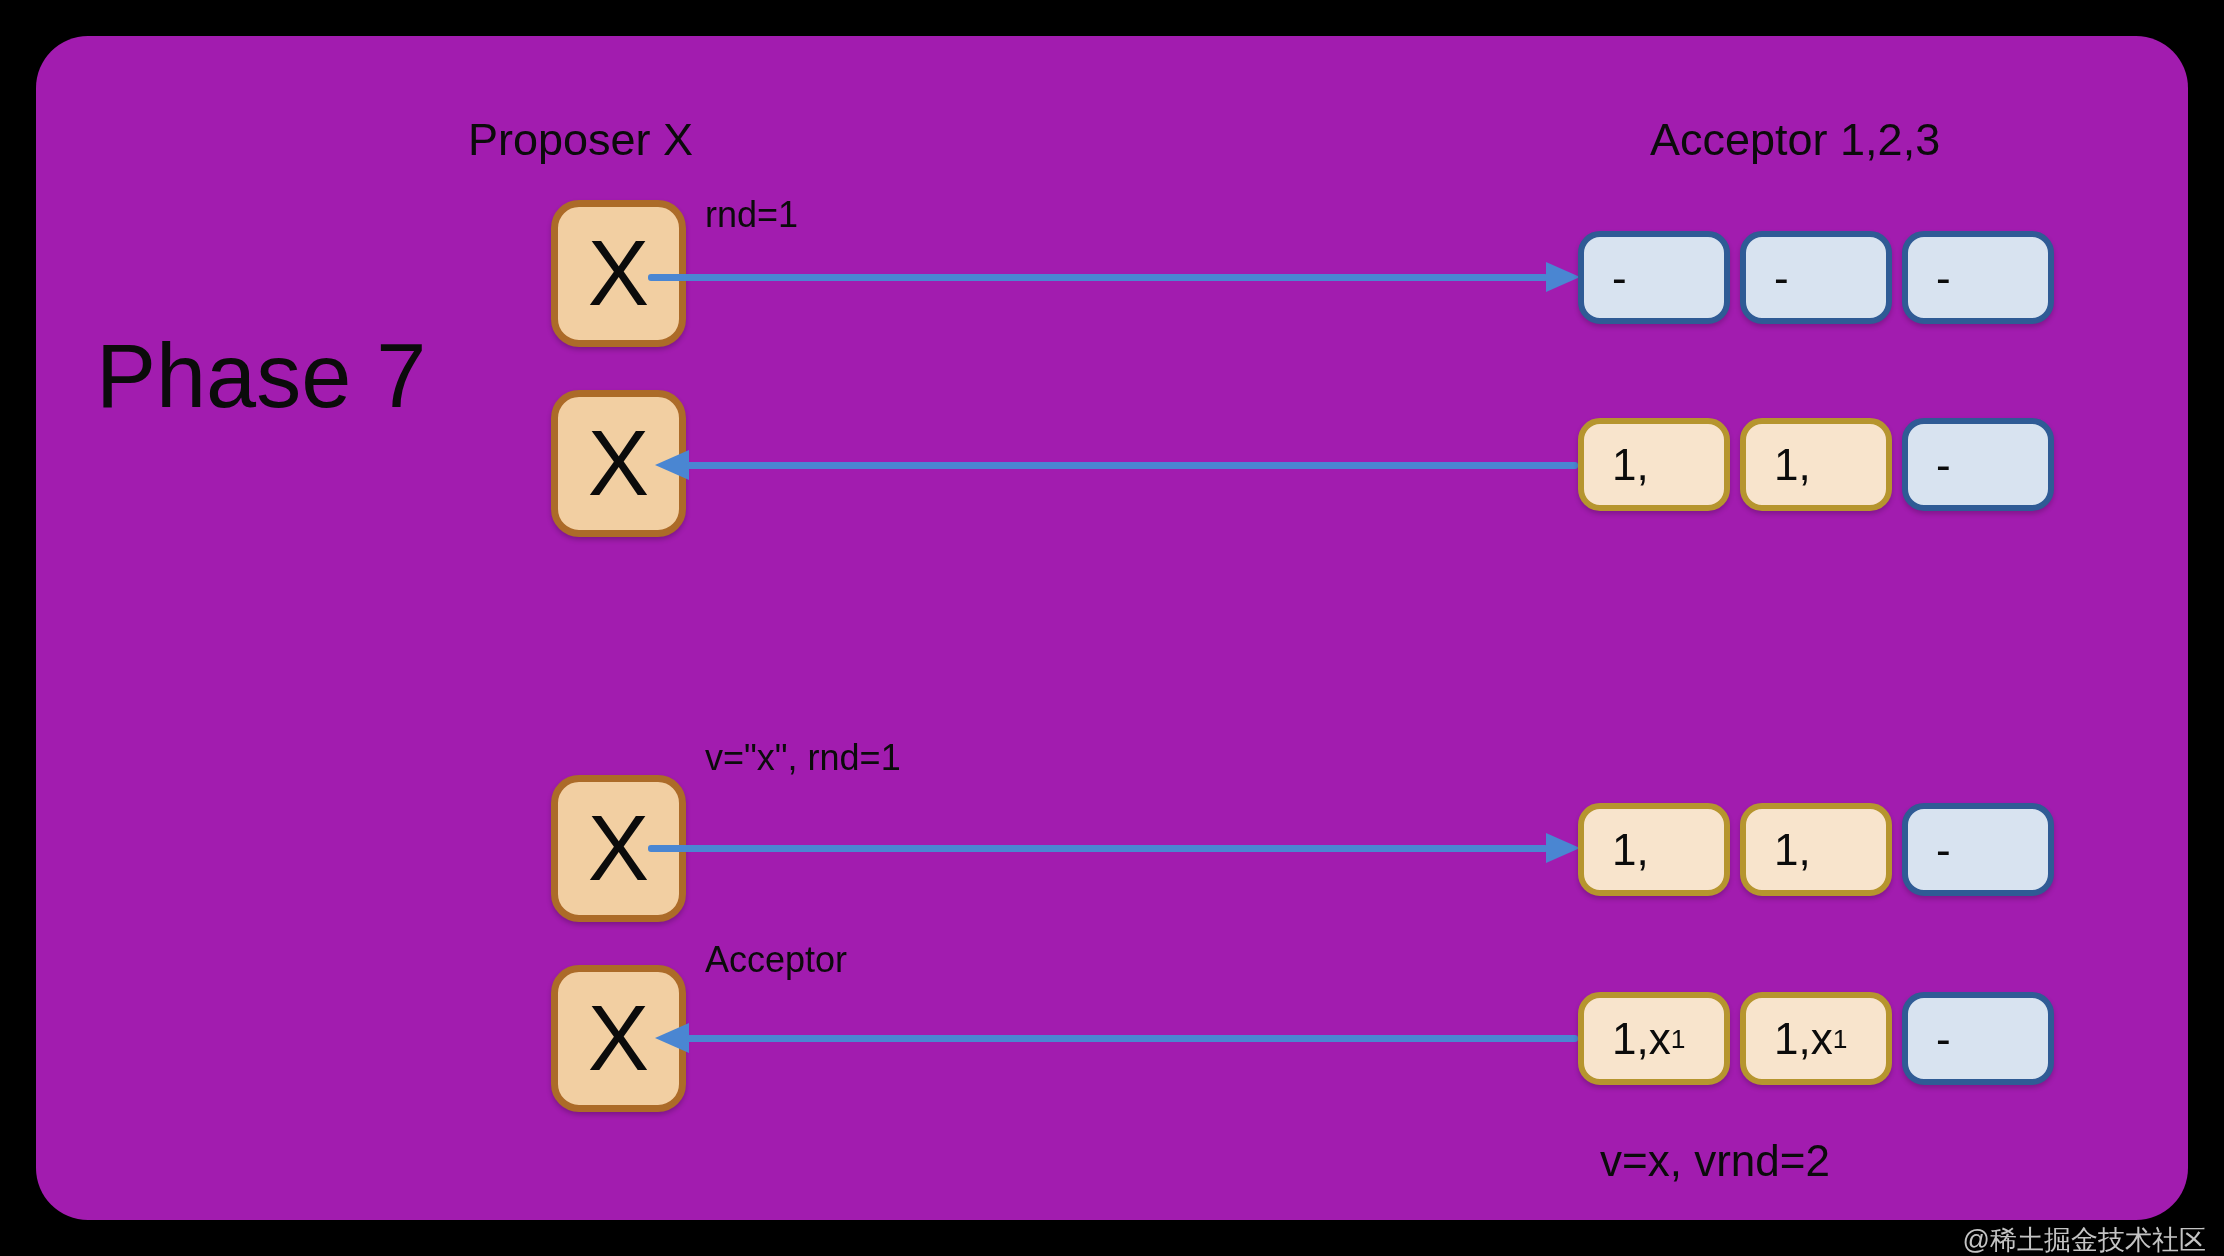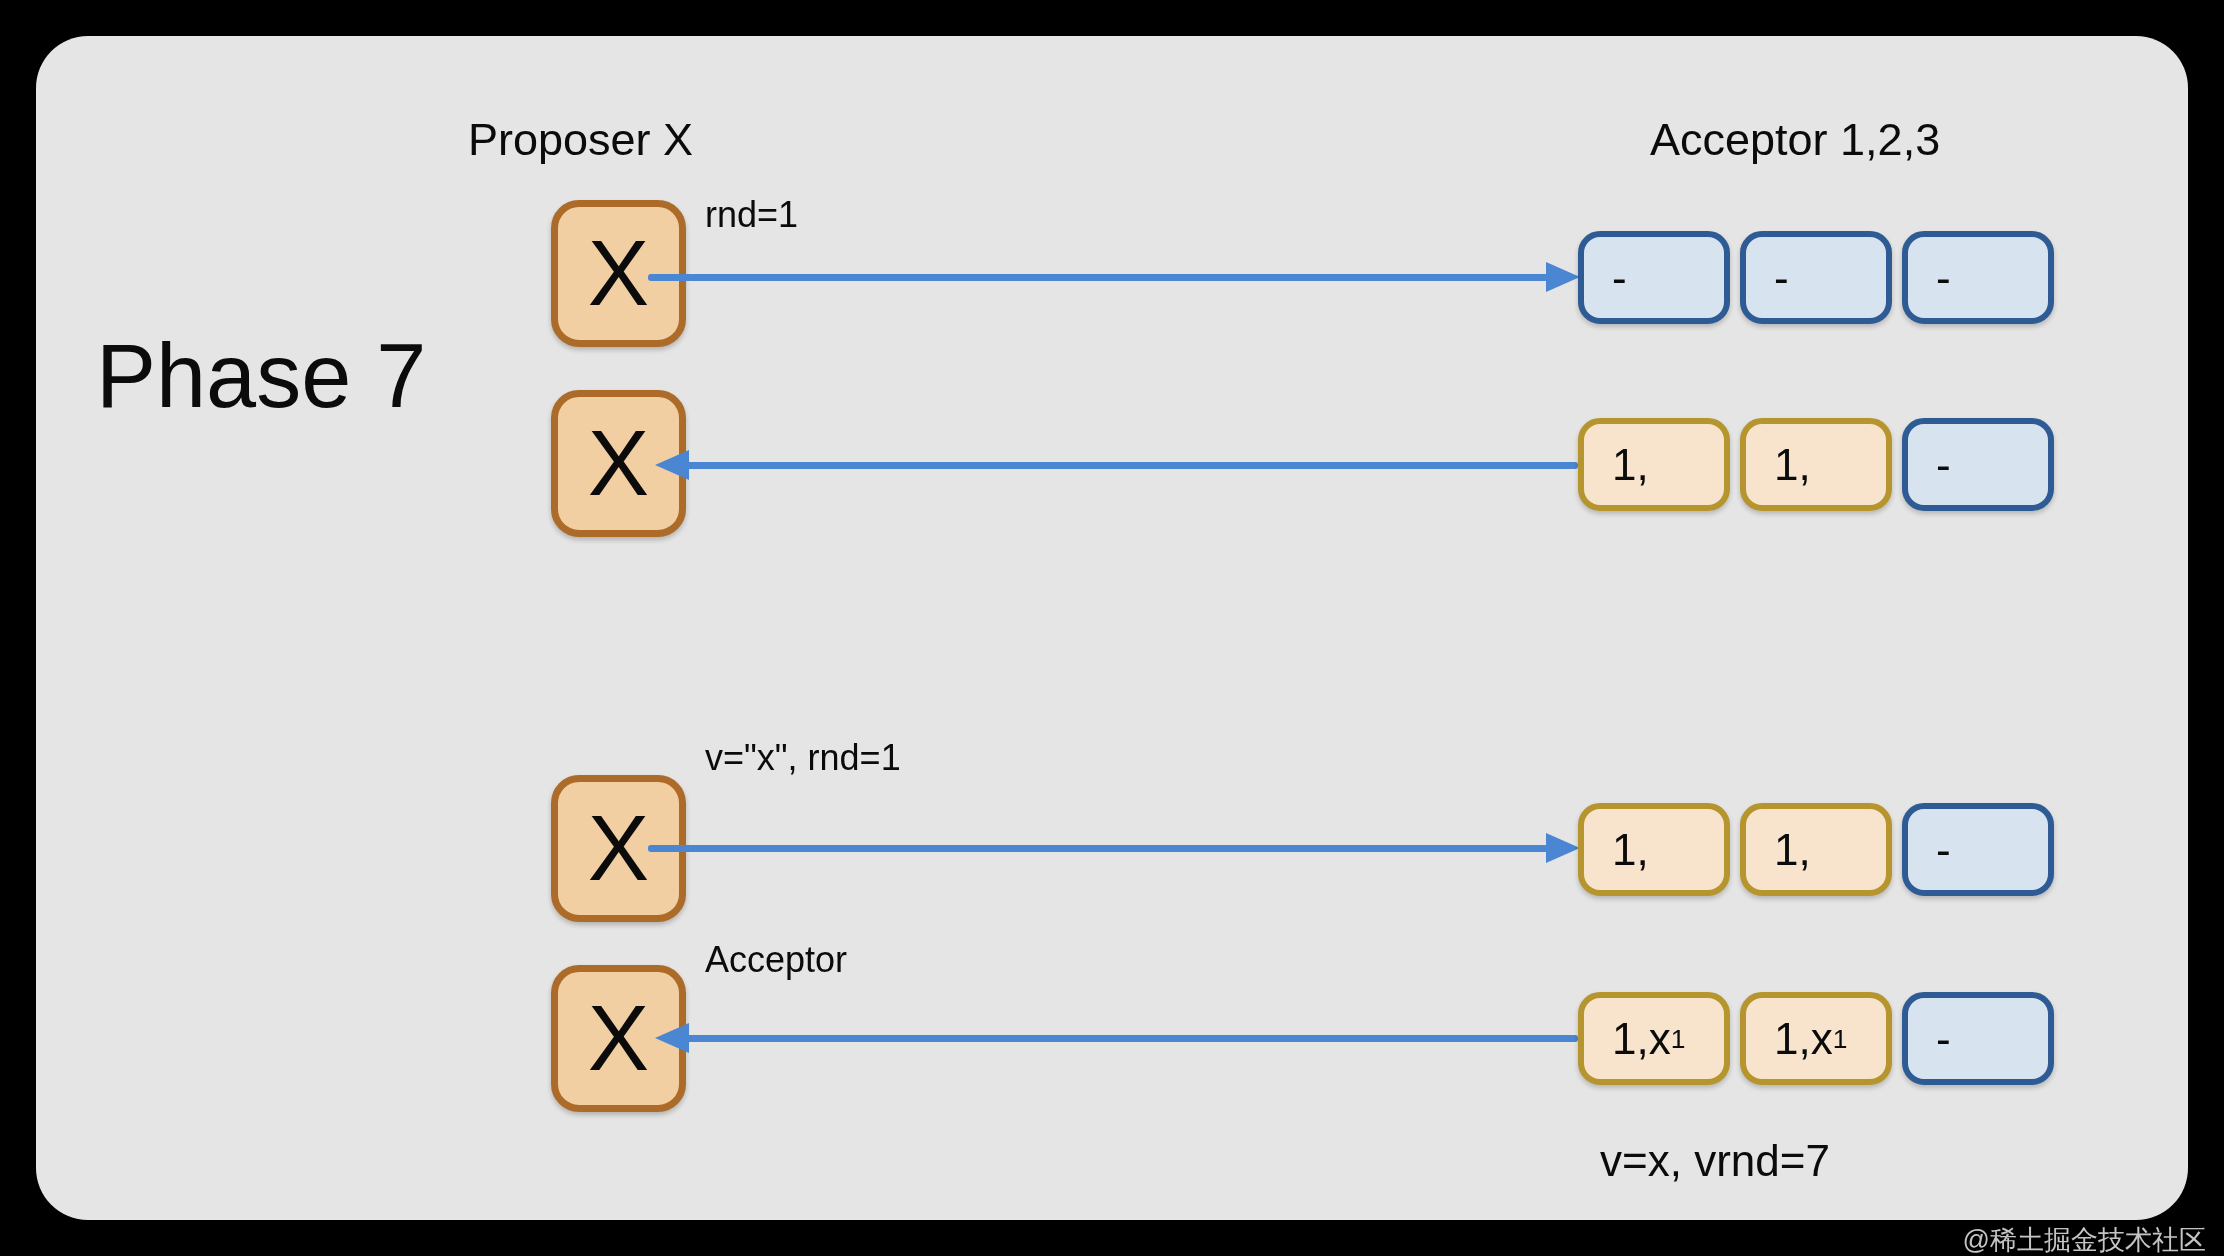--- a/index.html
+++ b/index.html
@@ -9,21 +9,21 @@
     height: 1256px;
     background: #000;
     font-family: "Liberation Sans", sans-serif;
     color: #111;
     overflow: hidden;
   }
   #card {
     position: absolute;
     left: 36px; top: 36px;
     width: 2152px; height: 1184px;
-    background: #e5e5e5;
+    background: #a21caf;
     border-radius: 52px;
   }
   .header {
     position: absolute;
     font-size: 45px;
     color: #0b0b0b;
     white-space: nowrap;
   }
   .phase {
     position: absolute;
@@ -173,17 +173,17 @@
     </div>
     <div class="abox" style="left:1704px; top:956px;" data-state="promised">
       <span>1,x</span>
         <sub>1</sub>
     </div>
     <div class="abox" style="left:1866px; top:956px;" data-state="empty">
       <span>-</span>
         <sub></sub>
     </div>
 
-    <div class="footer-note" style="left:1564px; top:1100px;">v=x, vrnd=7</div>
+    <div class="footer-note" style="left:1564px; top:1100px;">v=x, vrnd=2</div>
   </div>
 
   <div id="watermark">@稀土掘金技术社区</div>
 </div>
 
 </body></html>

